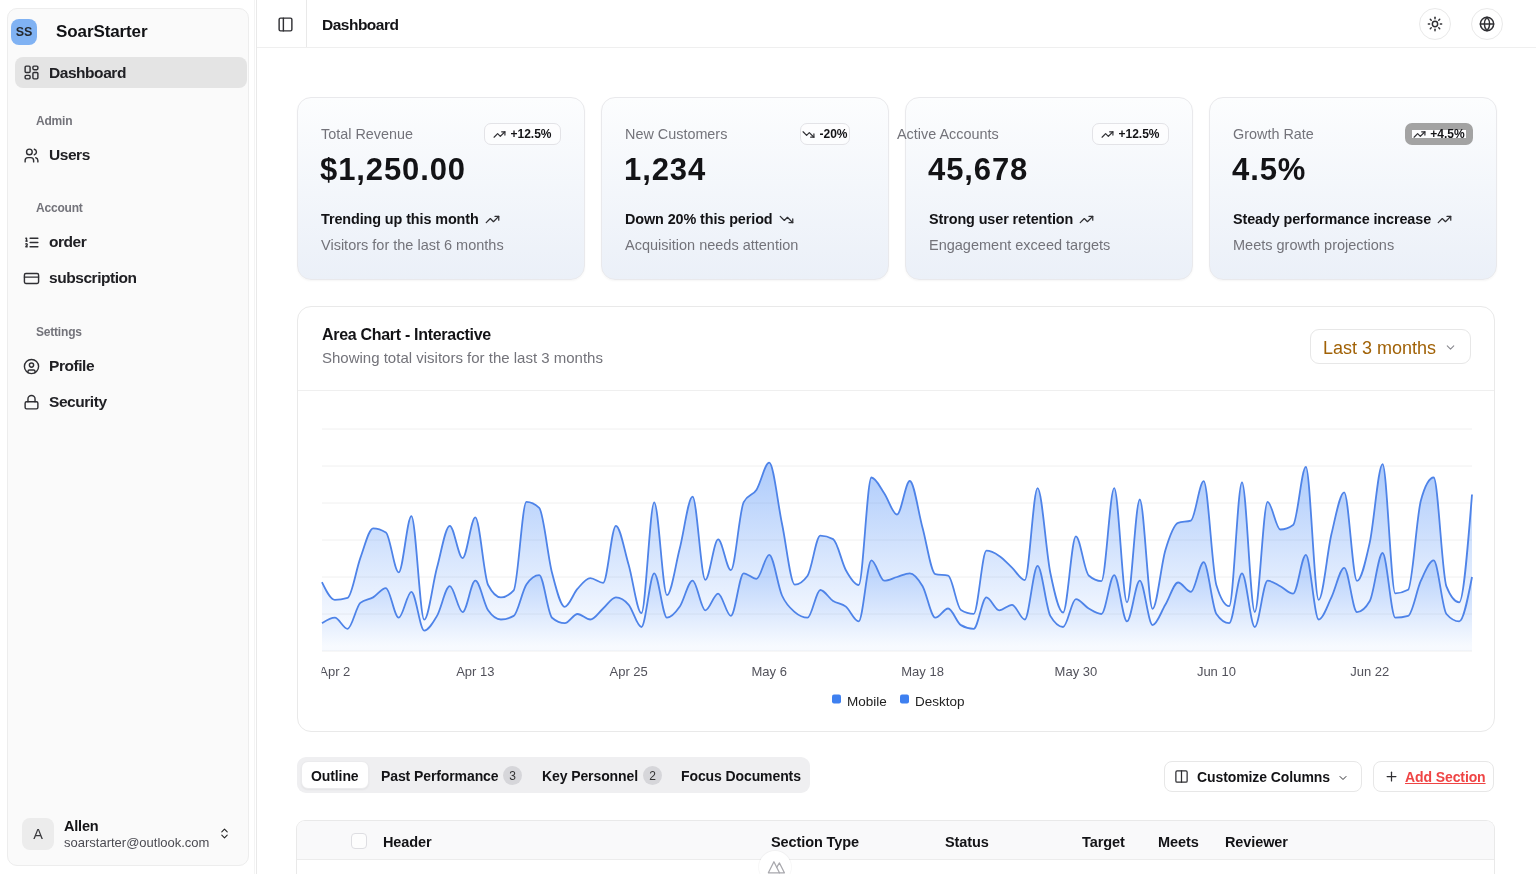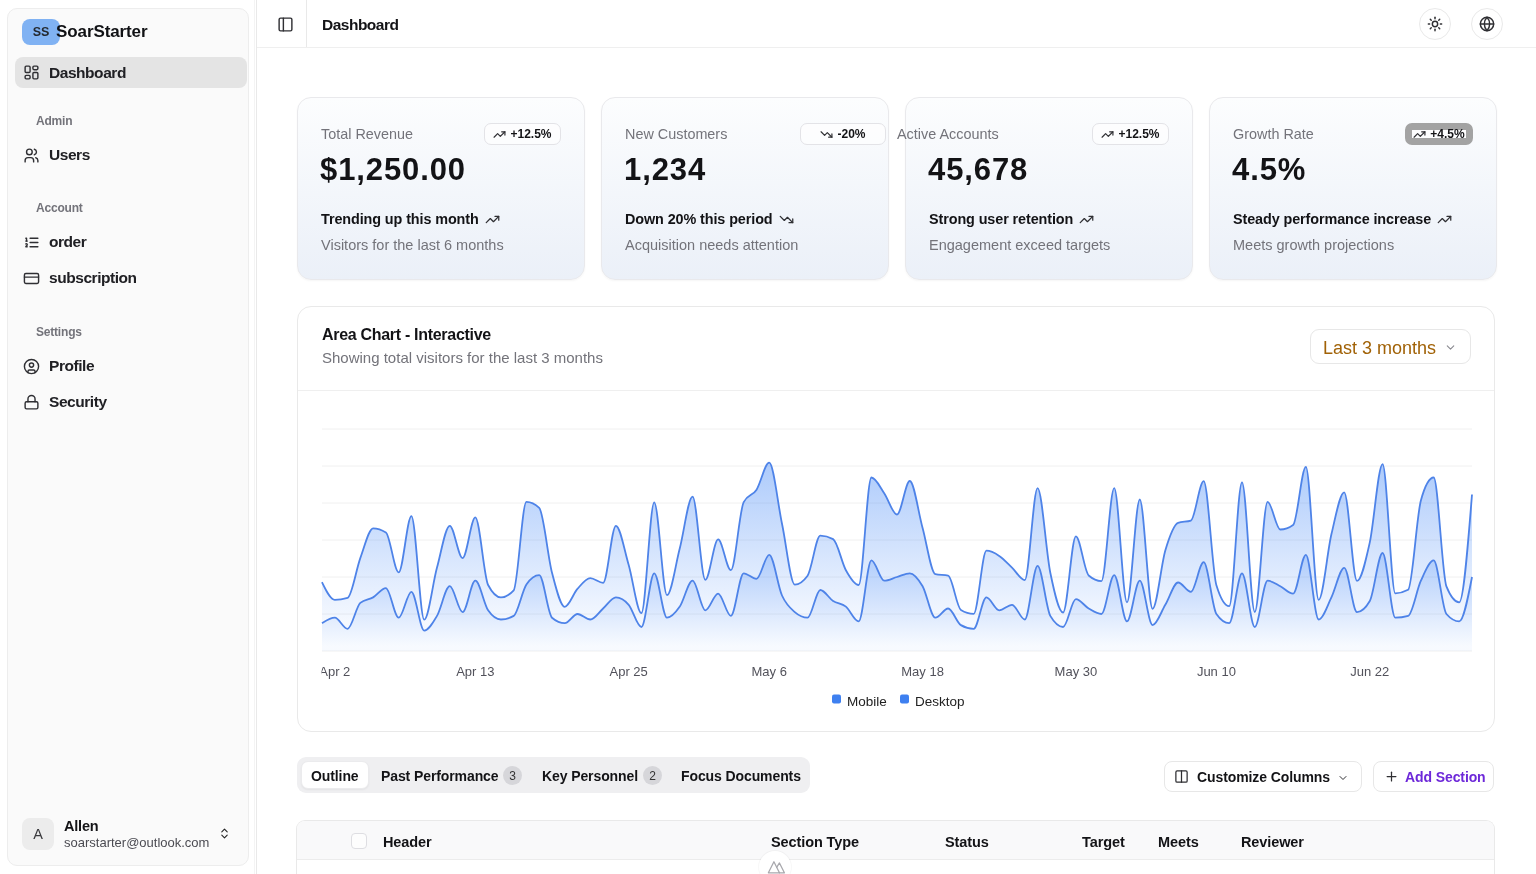--- a/index.html
+++ b/index.html
@@ -12,21 +12,21 @@
 .sb-item svg { position:absolute; left:8px; }
 .sb-item span { position:absolute; left:34px; }
 .semib { font-weight:700; letter-spacing:-0.1px; }
 svg.ic { stroke:#2f2f33; stroke-width:2; fill:none; stroke-linecap:round; stroke-linejoin:round; }
 </style>
 </head>
 <body>
 
 <div class="abs" style="left:7px;top:8px;width:242px;height:858px;background:#fafafa;border:1px solid #ededed;border-radius:10px;"></div>
 
-<div class="abs" style="left:22px;top:19px;width:38px;height:26px;border-radius:8px;background:#80b2f3;display:flex;align-items:center;justify-content:center;font-size:12.5px;font-weight:700;color:#24292f;">SS</div>
+<div class="abs" style="left:11px;top:19px;width:26px;height:26px;border-radius:8px;background:#80b2f3;display:flex;align-items:center;justify-content:center;font-size:12.5px;font-weight:700;color:#24292f;">SS</div>
 <div class="abs" style="left:56px;top:22px;font-size:17px;font-weight:700;letter-spacing:-0.1px;color:#101114;">SoarStarter</div>
 
 <div class="abs sb-item" style="top:57px;background:#e4e4e4;height:31px;">
   <svg class="ic" width="17" height="17" viewBox="0 0 24 24">
       <rect x="3" y="3" width="7" height="9" rx="1.5"></rect>
       <rect x="14" y="3" width="7" height="5" rx="1.5"></rect>
       <rect x="14" y="12" width="7" height="9" rx="1.5"></rect>
       <rect x="3" y="16" width="7" height="5" rx="1.5"></rect>
     </svg>
   <span>Dashboard</span>
@@ -128,21 +128,21 @@
 <div class="abs" style="left:320px;top:152px;font-size:31px;font-weight:700;letter-spacing:0.9px;color:#131316;">$1,250.00</div>
 <div class="abs semib" style="left:321px;letter-spacing:-0.1px;top:211px;font-size:14.4px;color:#131316;display:flex;align-items:center;gap:6px;">Trending up this month
 <svg class="ic" style="stroke-width:2" width="15" height="15" viewBox="0 0 24 24">
       <path d="M16 7h6v6"></path>
       <path d="m22 7-8.5 8.5-5-5L2 17"></path>
     </svg></div>
 <div class="abs" style="left:321px;top:237px;font-size:14.5px;color:#73737a;">Visitors for the last 6 months</div>
 
 <div class="abs" style="left:601px;top:97px;width:288px;height:183px;border:1px solid #e9e9ec;border-radius:14px;background:linear-gradient(to top,#ebf0f8,#fcfdfe);box-shadow:0 1px 2px rgba(0,0,0,.04);"></div>
 <div class="abs" style="left:625px;top:126px;font-size:14.4px;color:#73737a;">New Customers</div>
-<div class="abs" style="left:800px;top:123px;width:86px;height:22px;border:1px solid #e3e3e7;border-radius:7px;background:rgba(255,255,255,.6);display:flex;align-items:center;justify-content:center;gap:4px;font-size:12px;font-weight:700;color:#131316;">
+<div class="abs" style="left:800px;top:123px;width:50px;height:22px;border:1px solid #e3e3e7;border-radius:7px;background:rgba(255,255,255,.6);display:flex;align-items:center;justify-content:center;gap:4px;font-size:12px;font-weight:700;color:#131316;">
 <svg class="ic" style="stroke-width:2.2" width="13" height="13" viewBox="0 0 24 24">
       <path d="M16 17h6v-6"></path>
       <path d="m22 17-8.5-8.5-5 5L2 7"></path>
     </svg>-20%</div>
 <div class="abs" style="left:624px;top:152px;font-size:31px;font-weight:700;letter-spacing:0.9px;color:#131316;">1,234</div>
 <div class="abs semib" style="left:625px;letter-spacing:-0.1px;top:211px;font-size:14.4px;color:#131316;display:flex;align-items:center;gap:6px;">Down 20% this period
 <svg class="ic" style="stroke-width:2" width="15" height="15" viewBox="0 0 24 24">
       <path d="M16 17h6v-6"></path>
       <path d="m22 17-8.5-8.5-5 5L2 7"></path>
     </svg></div>
@@ -242,29 +242,29 @@
   </svg>
 <div class="abs semib" style="left:1197px;top:769px;font-size:14px;color:#131316;">Customize Columns</div>
 <svg class="abs ic" style="left:1337px;top:772px;" width="12" height="12" viewBox="0 0 24 24">
     <path d="m6 9 6 6 6-6"></path>
   </svg>
 <div class="abs" style="left:1373px;top:761px;width:121px;height:31px;border:1px solid #e7e7e7;border-radius:8px;background:#fff;"></div>
 <svg class="abs ic" style="left:1384px;top:769px;" width="15" height="15" viewBox="0 0 24 24">
     <path d="M5 12h14"></path>
     <path d="M12 5v14"></path>
   </svg>
-<div class="abs semib" style="left:1405px;top:769px;font-size:14px;color:#6d28d9;">Add Section</div>
+<div class="abs semib" style="left:1405px;top:769px;font-size:14px;color:#ef4444;text-decoration:underline;">Add Section</div>
 
 <div class="abs" style="left:296px;top:820px;width:1199px;height:54px;border:1px solid #e9e9e9;border-bottom:none;border-radius:9px 9px 0 0;background:#fff;"></div>
 <div class="abs" style="left:297px;top:821px;width:1197px;height:39px;background:#f9f9fa;border-bottom:1px solid #ececec;border-radius:8px 8px 0 0;"></div>
 <div class="abs" style="left:351px;top:833px;width:16px;height:16px;border:1px solid #dedee2;border-radius:4px;background:#fdfdfd;"></div>
 <div class="abs semib" style="left:383px;top:834px;font-size:14.5px;color:#131316;">Header</div>
 <div class="abs semib" style="left:771px;top:834px;font-size:14.5px;color:#131316;">Section Type</div>
 <div class="abs semib" style="left:945px;top:834px;font-size:14.5px;color:#131316;">Status</div>
 <div class="abs semib" style="left:1082px;top:834px;font-size:14.5px;color:#131316;">Target</div>
 <div class="abs semib" style="left:1158px;top:834px;font-size:14.5px;color:#131316;">Meets</div>
-<div class="abs semib" style="left:1225px;top:834px;font-size:14.5px;color:#131316;margin-left:16px;">Reviewer</div>
+<div class="abs semib" style="left:1225px;top:834px;font-size:14.5px;color:#131316;">Reviewer</div>
 
 <div class="abs" style="left:759px;top:851px;width:32px;height:32px;border-radius:50%;background:#fff;box-shadow:0 0 0 1px rgba(0,0,0,.03);"></div>
 <svg class="abs ic" style="left:766px;top:857px;stroke:#a8a8ad;stroke-width:1.6;" width="19" height="19" viewBox="0 0 24 24">
     <path d="M3 20 10 6l7 14z"></path>
     <path d="M13.5 13 17 7.5 23.2 20H17"></path>
   </svg>
 
 </body></html>

